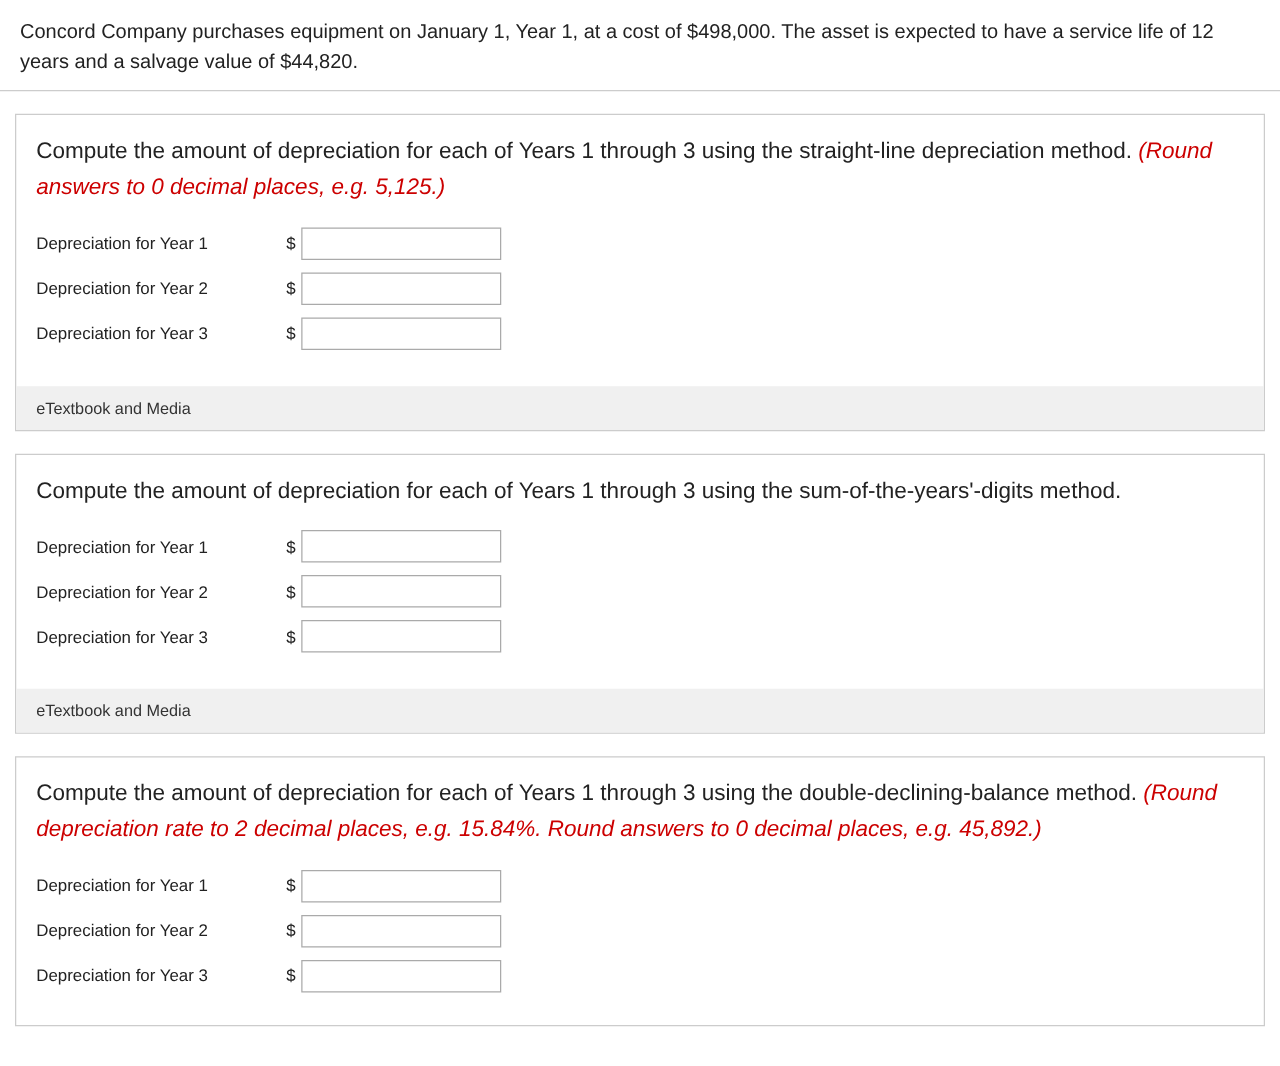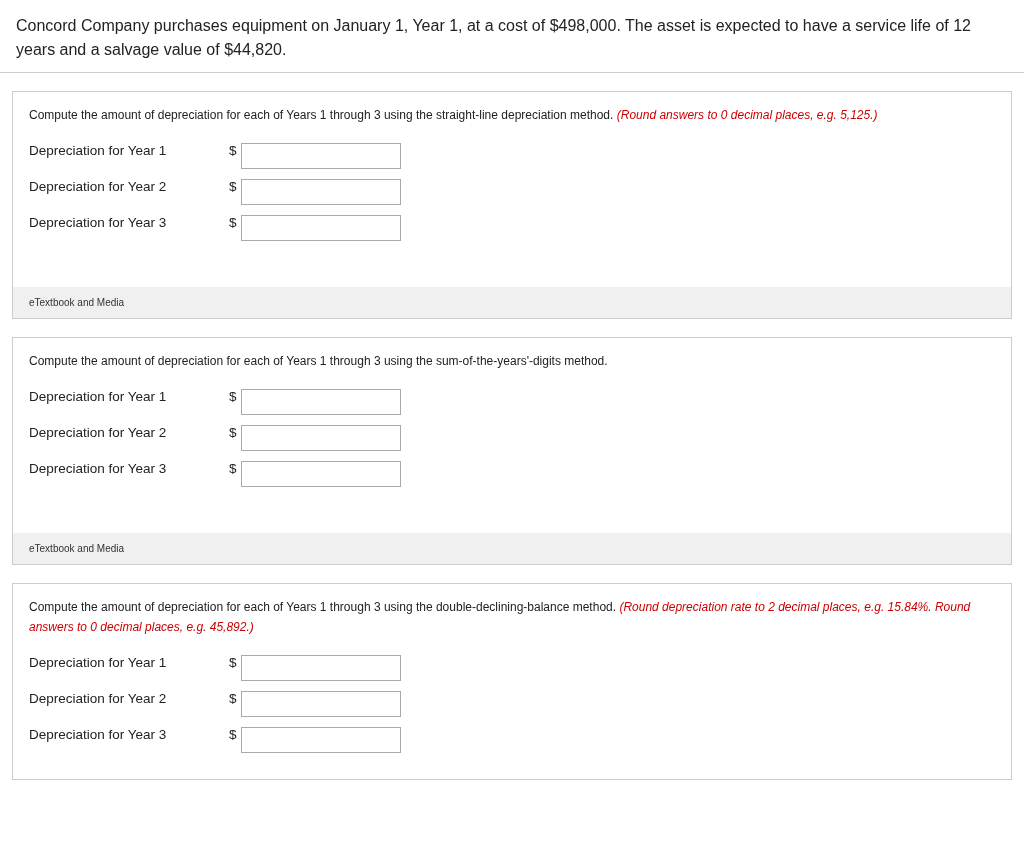--- a/index.html
+++ b/index.html
@@ -20,32 +20,33 @@
       line-height: 1.5;
       border-bottom: 1px solid #ccc;
     }
     .section {
       border: 1px solid #ccc;
       margin: 18px 12px;
       padding: 0;
     }
     .section-instruction {
       padding: 14px 16px 10px 16px;
-      font-size: 12px;
+      font-size: 18px;
       line-height: 1.6;
     }
     .round-note {
       color: #cc0000;
       font-style: italic;
     }
     .fields-area {
       padding: 8px 16px 16px 16px;
     }
     .field-row {
       display: flex;
+      align-items: center;
       margin-bottom: 10px;
     }
     .field-label {
       width: 200px;
       font-size: 13.5px;
     }
     .dollar-sign {
       margin-right: 4px;
       font-size: 13.5px;
     }
@@ -53,23 +54,23 @@
       width: 160px;
       height: 26px;
       border: 1px solid #aaa;
       padding: 2px 4px;
       font-size: 13.5px;
       background: #fff;
     }
     .etextbook-bar {
       background: #f0f0f0;
       padding: 10px 16px;
-      font-size: 10px;
+      font-size: 13px;
       color: #333;
-      margin-top: 20px;
+      margin-top: 3px;
     }
   </style>
 </head>
 <body>
 
 <div class="problem-statement">
   <span>Concord Company purchases equipment on January 1, Year 1, at a cost of $498,000. The asset is expected to have a service life of 12 years and a salvage value of $44,820.</span>
 </div>
 
 <div id="sections-container">

